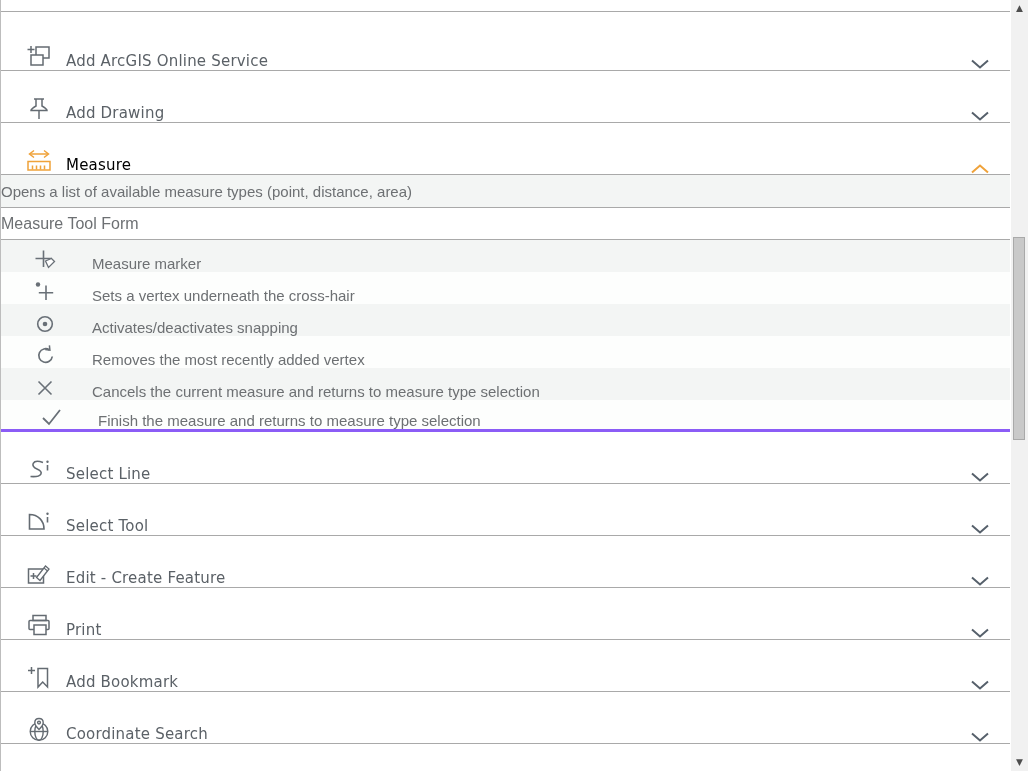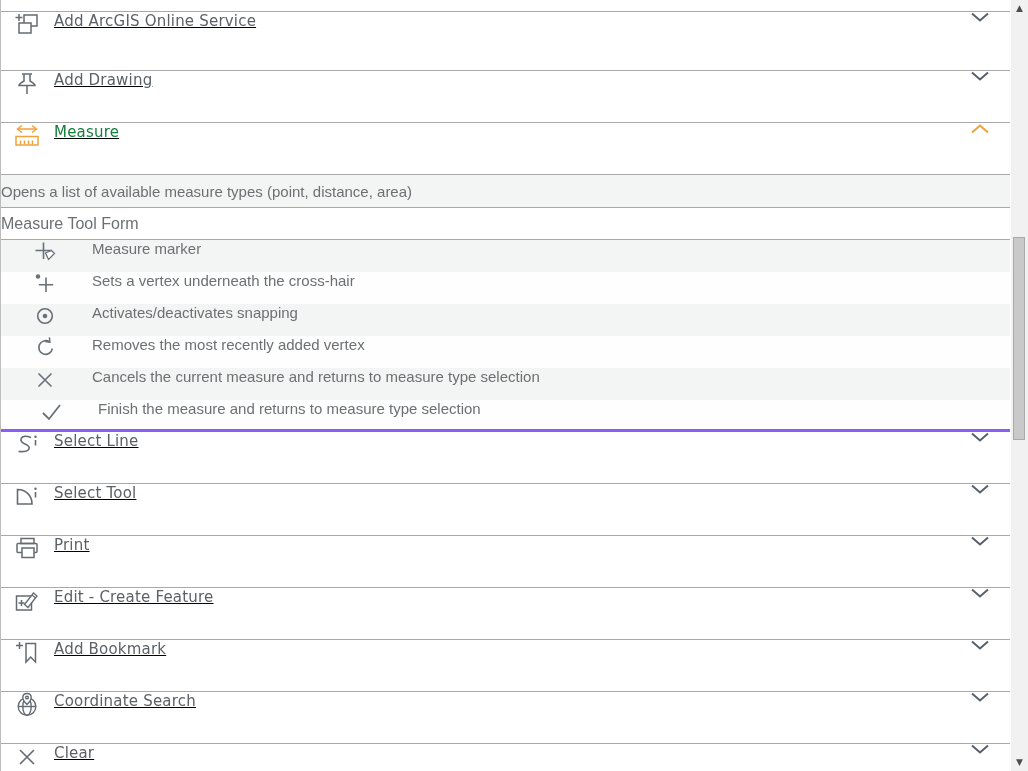--- a/index.html
+++ b/index.html
@@ -6,42 +6,42 @@
   .app{
     position:relative;width:1028px;height:771px;background:#ffffff;
     font-family:"DejaVu Sans",sans-serif;overflow:hidden;
   }
   .content{
     position:absolute;left:0;top:0;width:1010px;
     border-left:1px solid #bdbdbd;box-sizing:border-box;
   }
   .partial-top{height:11px;border-bottom:1px solid #a9a9a9;background:#fff;}
   .acc-row{
-    height:52px;display:flex;align-items:flex-start;
-    border-bottom:1px solid #a9a9a9;background:#fff;padding-left:11px;
-    box-sizing:border-box;cursor:pointer;position:relative;text-decoration:underline;
+    height:52px;display:flex;align-items:flex-end;
+    border-bottom:1px solid #a9a9a9;background:#fff;padding-left:23px;
+    box-sizing:border-box;cursor:pointer;position:relative;
   }
   .acc-row.tall{height:59px;}
   .acc-icon{width:30px;display:flex;justify-content:center;align-items:center;color:#646b72;flex:0 0 30px;}
   .acc-label{margin-left:12px;font-size:15px;color:#5b6167;letter-spacing:.2px;}
-  .acc-row.expanded .acc-label{color:#15803d;}
+  .acc-row.expanded .acc-label{color:#000000;}
   .acc-row.expanded .acc-icon{color:#efa23a;}
   .chevron{margin-left:auto;margin-right:21px;display:flex;align-items:center;}
   .desc-row{
     height:33px;background:#f3f5f4;border-bottom:1px solid #a9a9a9;
     display:flex;align-items:center;box-sizing:border-box;
     font-family:"Liberation Sans",sans-serif;font-size:15px;color:#6d7073;
   }
   .form-title-row{
     height:32px;background:#ffffff;border-bottom:1px solid #a9a9a9;
     display:flex;align-items:center;box-sizing:border-box;
     font-family:"Liberation Sans",sans-serif;font-size:16px;color:#6d7073;
   }
   .tool-row{
-    height:32px;display:flex;align-items:flex-start;background:#fdfefd;box-sizing:border-box;
+    height:32px;display:flex;align-items:flex-end;background:#fdfefd;box-sizing:border-box;
   }
   .tool-row.alt{background:#f3f5f4;}
   .tool-row.last{border-bottom:3px solid #8b5cf6;padding-left:6px;}
   .tool-icon{width:26px;margin-left:31px;display:flex;justify-content:center;align-items:center;color:#697077;flex:0 0 26px;}
   .tool-text{margin-left:34px;font-family:"Liberation Sans",sans-serif;font-size:15px;color:#6d7073;}
   svg{display:block;}
   
   .scrollbar{
     position:absolute;top:0;right:0;width:17px;height:771px;background:#f1f1f1;
   }
@@ -208,43 +208,43 @@
       <span class="chevron">
         <svg width="18" height="11" viewBox="0 0 18 11" fill="none" stroke="#56606b" stroke-width="2">
           <polyline points="1,1.5 9,8.5 17,1.5"></polyline>
         </svg>
       </span>
     </div>
 
     <div class="acc-row">
       <span class="acc-icon">
         <svg width="26" height="26" viewBox="0 0 26 26" fill="none" stroke="currentColor" stroke-width="1.5">
-          <rect x="7" y="2.5" width="13" height="5"></rect>
-          <rect x="3" y="7.5" width="20" height="9" rx="1"></rect>
-          <rect x="8" y="12" width="12" height="9.5" fill="#ffffff"></rect>
-        </svg>
-      </span>
-      <span class="acc-label">Print</span>
-      <span class="chevron">
-        <svg width="18" height="11" viewBox="0 0 18 11" fill="none" stroke="#56606b" stroke-width="2">
-          <polyline points="1,1.5 9,8.5 17,1.5"></polyline>
-        </svg>
-      </span>
-    </div>
-
-    <div class="acc-row">
-      <span class="acc-icon">
-        <svg width="26" height="26" viewBox="0 0 26 26" fill="none" stroke="currentColor" stroke-width="1.5">
           <rect x="2.5" y="8" width="15" height="14"></rect>
           <path d="M4.5,15 H10.5 M7.5,12 V18"></path>
           <path d="M10.5,16.5 L19.5,5 L23,8 L14,19.5 Z" fill="#ffffff" stroke-width="1.3"></path>
           <path d="M18,7 L21.5,10" stroke-width="1.1"></path>
         </svg>
       </span>
       <span class="acc-label">Edit - Create Feature</span>
+      <span class="chevron">
+        <svg width="18" height="11" viewBox="0 0 18 11" fill="none" stroke="#56606b" stroke-width="2">
+          <polyline points="1,1.5 9,8.5 17,1.5"></polyline>
+        </svg>
+      </span>
+    </div>
+
+    <div class="acc-row">
+      <span class="acc-icon">
+        <svg width="26" height="26" viewBox="0 0 26 26" fill="none" stroke="currentColor" stroke-width="1.5">
+          <rect x="7" y="2.5" width="13" height="5"></rect>
+          <rect x="3" y="7.5" width="20" height="9" rx="1"></rect>
+          <rect x="8" y="12" width="12" height="9.5" fill="#ffffff"></rect>
+        </svg>
+      </span>
+      <span class="acc-label">Print</span>
       <span class="chevron">
         <svg width="18" height="11" viewBox="0 0 18 11" fill="none" stroke="#56606b" stroke-width="2">
           <polyline points="1,1.5 9,8.5 17,1.5"></polyline>
         </svg>
       </span>
     </div>
 
     <div class="acc-row">
       <span class="acc-icon">
         <svg width="26" height="26" viewBox="0 0 26 26" fill="none" stroke="currentColor" stroke-width="1.5">

